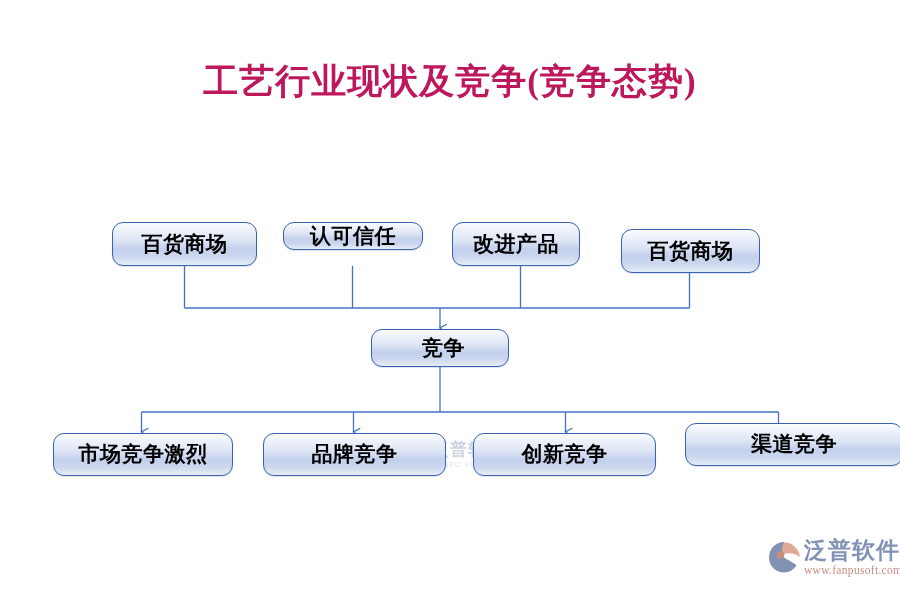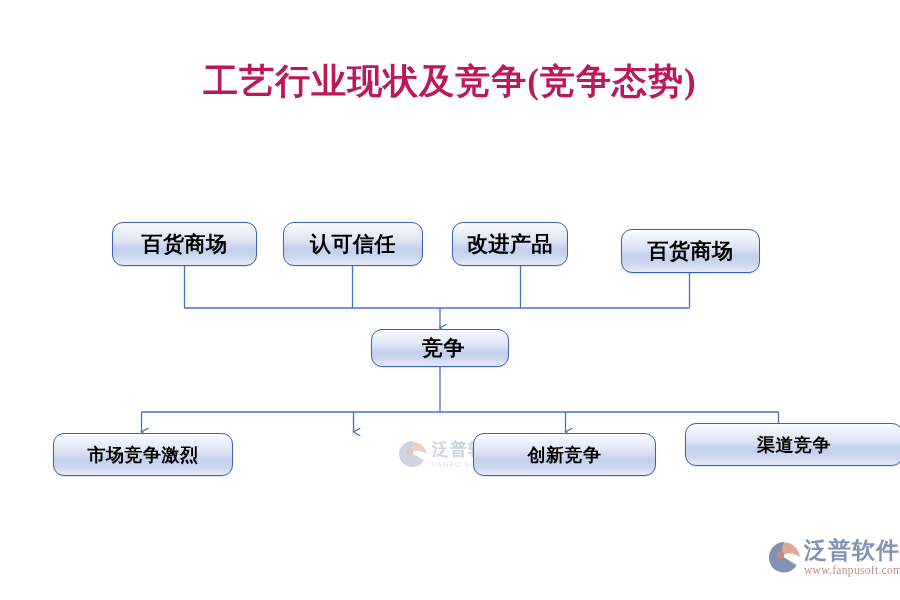--- a/index.html
+++ b/index.html
@@ -59,21 +59,21 @@
   .node-label {
     line-height: 1;
     display: block;
   }
 
   
   .row-top .node-label { font-size: 21px; }
   
   .row-mid .node-label { font-size: 21px; }
   
-  .row-bot .node-label { font-size: 18px; }
+  .row-bot .node-label { font-size: 21px; }
 
   
   #title {
     position: absolute;
     left: 0;
     top: 58px;
     width: 900px;
     text-align: center;
     font-size: 35px;
     font-weight: bold;
@@ -210,40 +210,43 @@
     <div class="wm-text">
       <span class="wm-cn">泛普软件</span>
       <span class="wm-en">FANPU SOFTWARE</span>
     </div>
   </div>
 
   <div class="node row-top" style="left:112px; top:222px; width:145px; height:44px;">
     <span class="node-label">百货商场</span>
   </div>
 
-  <div class="node row-top" style="left:283px; top:222px; width:140px; height:44px;">
+  <div class="node row-top" style="left:283px; top:222px; width:140px; height:28px;">
     <span class="node-label">认可信任</span>
   </div>
 
-  <div class="node row-top" style="left:452px; top:222px; width:116px; height:44px;text-align:right;">
+  <div class="node row-top" style="left:452px; top:222px; width:128px; height:44px;text-align:right;">
     <span class="node-label">改进产品</span>
   </div>
 
   <div class="node row-top" style="left:621px; top:222px; width:139px; height:44px;margin-top:7px;">
     <span class="node-label">百货商场</span>
   </div>
 
   <div class="node row-mid" style="left:371px; top:329px; width:138px; height:38px;padding-left:7px;">
     <span class="node-label">竞争</span>
   </div>
 
   <div class="node row-bot" style="left:53px; top:433px; width:180px; height:43px;">
     <span class="node-label">市场竞争激烈</span>
   </div>
 
+  <div class="node row-bot" style="left:263px; top:433px; width:183px; height:43px;">
+    <span class="node-label">品牌竞争</span>
+  </div>
 
   <div class="node row-bot" style="left:473px; top:433px; width:183px; height:43px;text-align:center;">
     <span class="node-label">创新竞争</span>
   </div>
 
   <div class="node row-bot" style="left:685px; top:423px; width:218px; height:43px;">
     <span class="node-label">渠道竞争</span>
   </div>
 
   <div id="logo">

